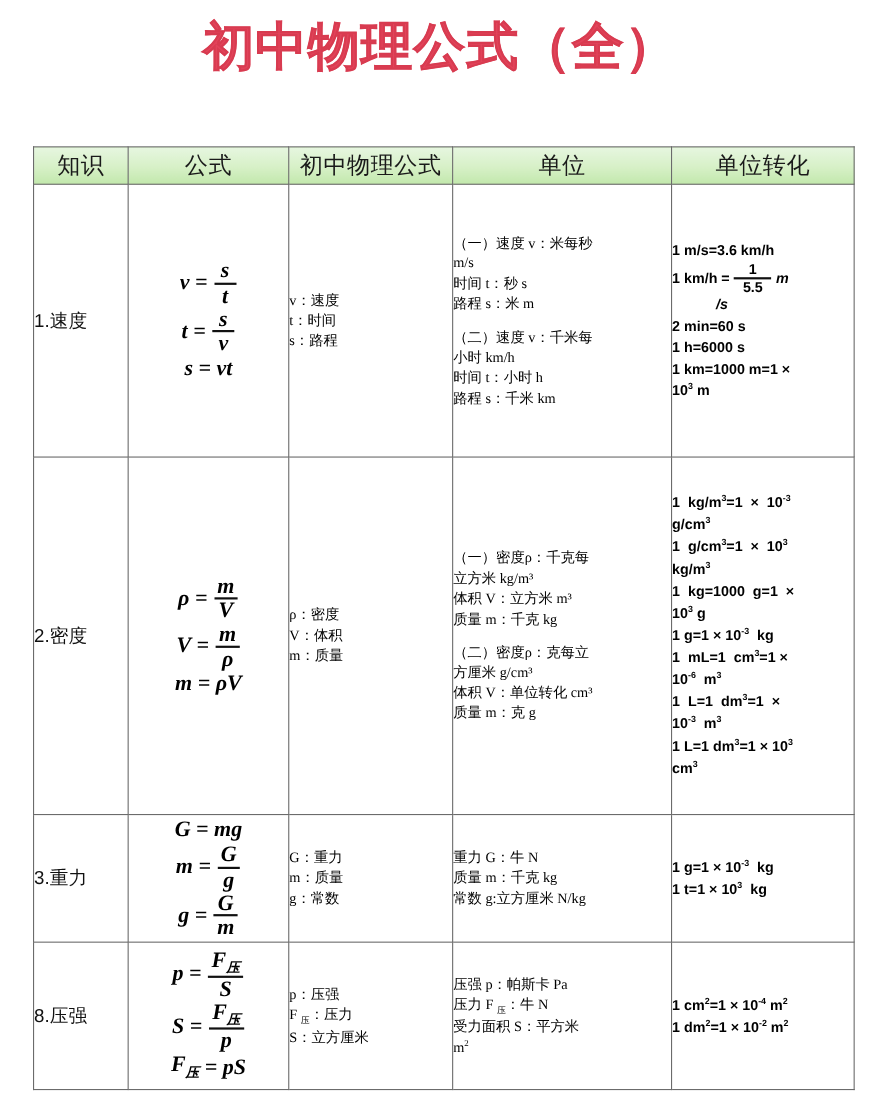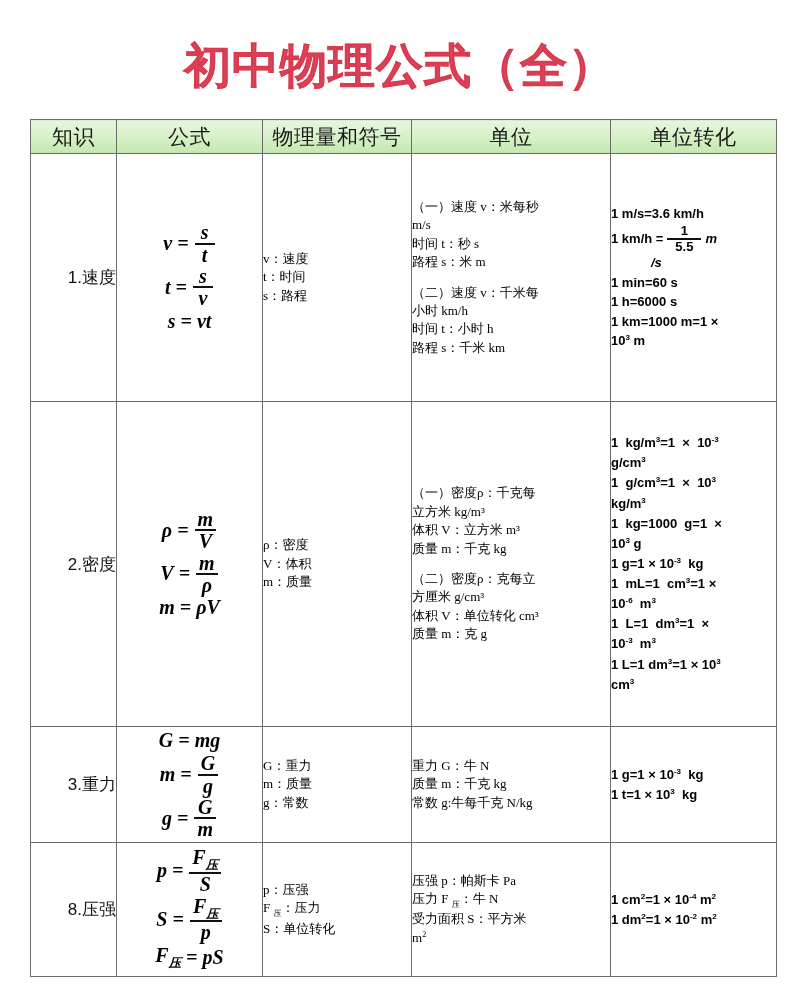--- a/index.html
+++ b/index.html
@@ -16,37 +16,38 @@
 
   
   #page-title {
     text-align: center;
     color: #e2435a;
     font-family: "Liberation Sans", "DejaVu Sans", sans-serif;
     font-size: 47px;
     font-weight: 700;
     letter-spacing: 1px;
     line-height: 1;
-    padding-top: 42px;
+    padding-top: 18px;
     height: 60px;
     box-sizing: content-box;
     -webkit-text-stroke: 0.6px #d83b50;
   }
 
   
   #table-wrap {
     position: absolute;
     left: 30px;
     top: 119px;
     width: 746px;
   }
   table.formula-table {
     border-collapse: collapse;
     table-layout: fixed;
     width: 746px;
+    margin-top: 14px;
   }
   table.formula-table th,
   table.formula-table td {
     border: 1px solid #6b6b6b;
     vertical-align: middle;
     padding: 0;
   }
 
   
   col.c1 { width: 86px; }
@@ -64,21 +65,21 @@
     font-weight: 400;
     color: #1a1a1a;
     text-align: center;
     line-height: 33px;
     white-space: nowrap;
     letter-spacing: 0.5px;
   }
 
   
   td.knowledge {
-    text-align: right;
+    text-align: left;
     font-family: "Liberation Sans", "DejaVu Sans", sans-serif;
     font-size: 17px;
     color: #111;
   }
   td.formula {
     text-align: center;
     font-size: 19px;
   }
   td.symbols,
   td.units,
@@ -163,21 +164,21 @@
       <col class="c1">
         <col class="c2">
         <col class="c3">
         <col class="c4">
         <col class="c5">
     </colgroup>
     <thead>
       <tr>
         <th>知识</th>
         <th>公式</th>
-        <th>物理量和符号</th>
+        <th>初中物理公式</th>
         <th>单位</th>
         <th>单位转化</th>
       </tr>
     </thead>
     <tbody>
 
       <tr class="row1" style="height:248px;">
         <td class="knowledge">1.速度</td>
         <td class="formula">
           <div class="eqlist">
@@ -227,21 +228,21 @@
           <div style="display:flex;align-items:center;flex-wrap:wrap;">
             <span class="nowrap">1 km/h =</span>
             <span class="inlinefrac">
               <span>1</span>
               <span class="bar"></span>
               <span>5.5</span>
             </span>
             <span class="italic">m</span>
             <span style="width:100%;padding-left:40px;box-sizing:border-box;" class="italic">/s</span>
           </div>
-          <div>1 min=60 s</div>
+          <div>2 min=60 s</div>
           <div>1 h=6000 s</div>
           <div>1 km=1000 m=1 ×<br>10<sup class="sm">3</sup> m</div>
         </td>
       </tr>
 
       <tr class="row2" style="height:325px;">
         <td class="knowledge">2.密度</td>
         <td class="formula">
           <div class="eqlist">
             <div class="eq">
@@ -326,21 +327,21 @@
           </div>
         </td>
         <td class="symbols">
           <div>G：重力</div>
           <div>m：质量</div>
           <div>g：常数</div>
         </td>
         <td class="units">
           <div>重力 G：牛 N</div>
           <div>质量 m：千克 kg</div>
-          <div>常数 g:牛每千克 N/kg</div>
+          <div>常数 g:立方厘米 N/kg</div>
         </td>
         <td class="conv">
           <div>1 g=1 × 10<sup class="sm">-3</sup>&nbsp; kg</div>
           <div>1 t=1 × 10<sup class="sm">3</sup>&nbsp; kg</div>
         </td>
       </tr>
 
       <tr class="row4" style="height:134px;">
         <td class="knowledge">8.压强</td>
         <td class="formula">
@@ -366,21 +367,21 @@
             <div class="eq">
               <span>F<sub class="sm">压</sub></span>
               <span class="op">=</span>
               <span>pS</span>
             </div>
           </div>
         </td>
         <td class="symbols">
           <div>p：压强</div>
           <div>F&nbsp;<sub class="sm" style="font-style:normal;">压</sub>：压力</div>
-          <div>S：单位转化</div>
+          <div>S：立方厘米</div>
         </td>
         <td class="units">
           <div>压强 p：帕斯卡 Pa</div>
           <div>压力 F&nbsp;<sub class="sm" style="font-style:normal;">压</sub>：牛 N</div>
           <div>受力面积 S：平方米<br>m<sup class="sm">2</sup></div>
         </td>
         <td class="conv">
           <div>1 cm<sup class="sm">2</sup>=1 × 10<sup class="sm">-4</sup> m<sup class="sm">2</sup></div>
           <div>1 dm<sup class="sm">2</sup>=1 × 10<sup class="sm">-2</sup> m<sup class="sm">2</sup></div>
         </td>

